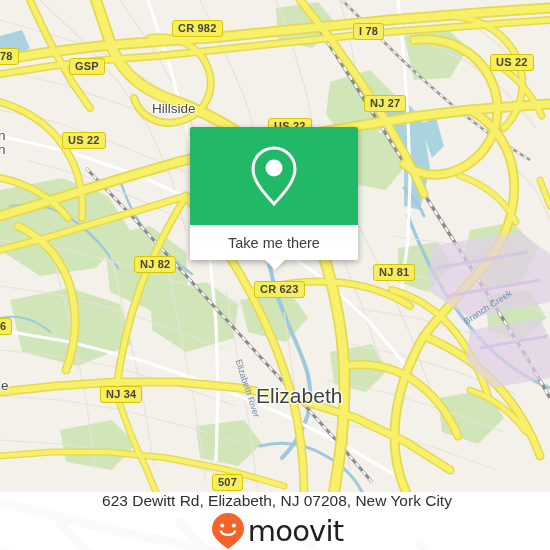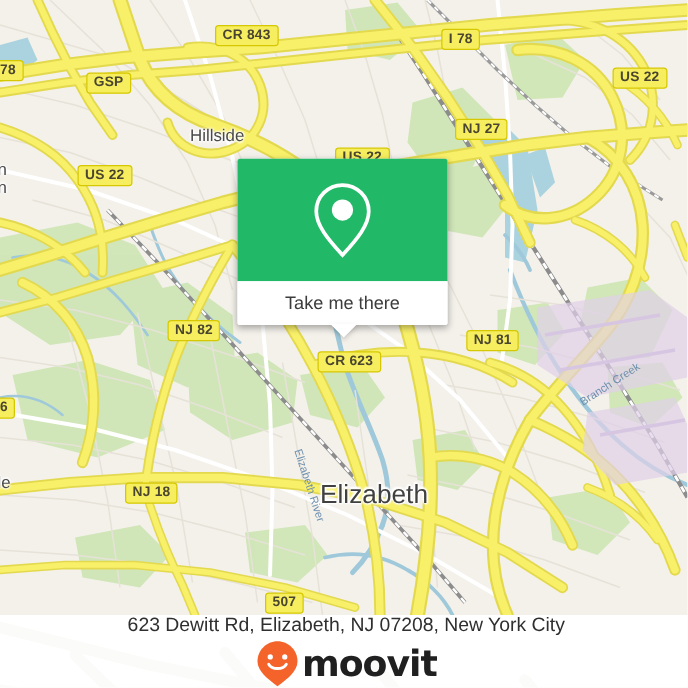--- a/index.html
+++ b/index.html
@@ -161,21 +161,21 @@
     white-space: nowrap;
     font-family: "Liberation Sans", sans-serif;
   }
   #brand-logo {
     display: flex;
     align-items: center;
     gap: 3px;
   }
   #brand-wordmark {
     font-size: 29px;
-    font-weight: bold;
+    font-weight: normal;
     color: #202020;
     letter-spacing: -0.8px;
     line-height: 29px;
     font-family: "DejaVu Sans", sans-serif;
   }
 </style>
 </head>
 <body>
 
 <div id="app">
@@ -384,33 +384,33 @@
         </g>
         <g stroke="#d7c6e2" fill="none" stroke-width="3">
           <path d="M436 268 L528 252"></path>
           <path d="M448 296 L540 280"></path>
           <path d="M480 348 L548 336"></path>
         </g>
       </g>
     </svg>
 
     <div id="shields">
-        <div class="shield" style="left: 172px; top: 20px;">CR 843</div>
+        <div class="shield" style="left: 172px; top: 20px;">CR 982</div>
         <div class="shield" style="left: 353px; top: 23px;">I 78</div>
         <div class="shield" style="left: -6px; top: 48px;">78</div>
         <div class="shield" style="left: 69px; top: 58px;">GSP</div>
         <div class="shield" style="left: 490px; top: 54px;">US 22</div>
         <div class="shield" style="left: 364px; top: 95px;">NJ 27</div>
         <div class="shield" style="left: 62px; top: 132px;">US 22</div>
         <div class="shield" style="left: 268px; top: 118px;">US 22</div>
         <div class="shield" style="left: 134px; top: 256px;">NJ 82</div>
         <div class="shield" style="left: 254px; top: 281px;">CR 623</div>
         <div class="shield" style="left: 373px; top: 264px;">NJ 81</div>
         <div class="shield" style="left: -6px; top: 318px;">6</div>
-        <div class="shield" style="left: 100px; top: 386px;">NJ 18</div>
+        <div class="shield" style="left: 100px; top: 386px;">NJ 34</div>
         <div class="shield" style="left: 212px; top: 474px;">507</div>
       </div>
 
     <div id="places">
         <div class="place town" style="left: 152px; top: 101px;">Hillside</div>
         <div class="place town" style="left: -2px; top: 128px;">n</div>
         <div class="place town" style="left: -2px; top: 142px;">n</div>
         <div class="place town" style="left: -2px; top: 378px;">le</div>
         <div class="place city-major" style="left: 256px; top: 384px;">Elizabeth</div>
       </div>

